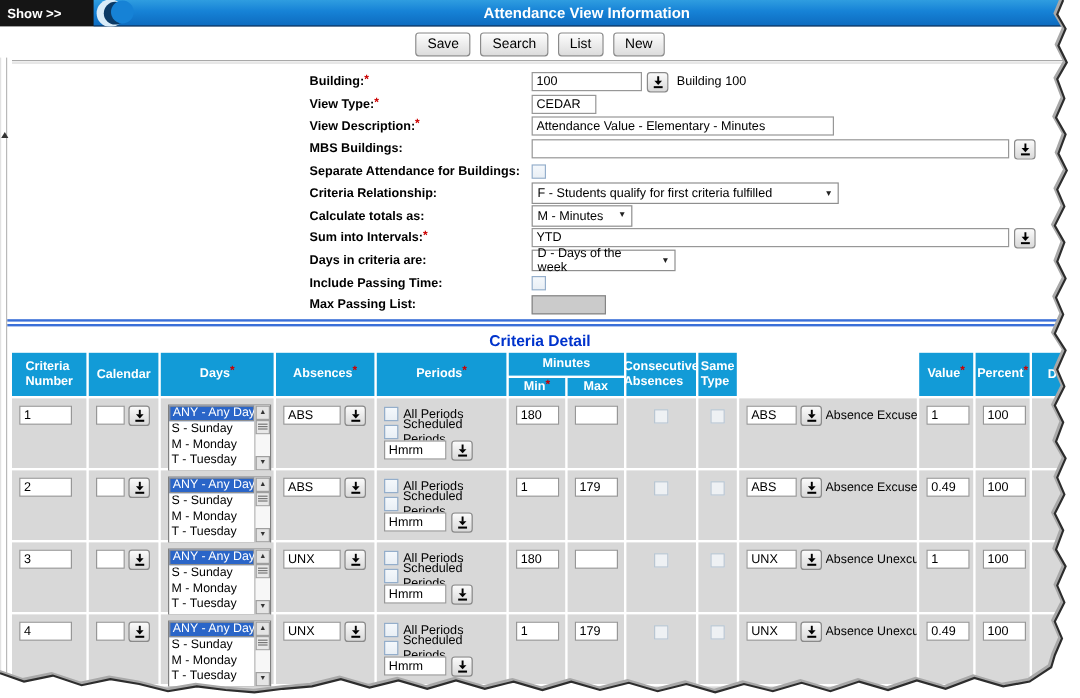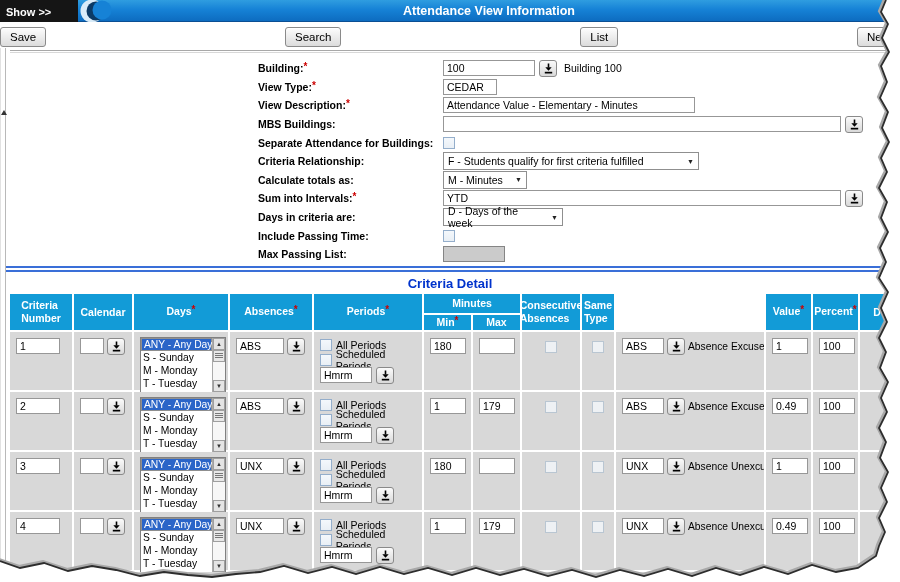--- a/index.html
+++ b/index.html
@@ -14,21 +14,21 @@
   .show-toggle { position:absolute; left:6px; top:1px; height:22px; line-height:22px;
     color:#fff; font-weight:bold; font-size:11px; cursor:pointer; }
   .bluebar { position:absolute; left:78px; right:0; top:0; height:22px;
     background:linear-gradient(180deg,#2f9de0 0%,#1682d6 45%,#0d6cc0 100%);
     border-bottom:1px solid #0b4f93; }
   .swoosh { position:absolute; left:-12px; top:0; height:22px; width:64px; }
   .win-title { position:absolute; left:0; right:0; top:0; height:22px; line-height:22px;
     text-align:center; color:#fff; font-weight:bold; font-size:12.5px; }
 
   
-  .toolbar { height:26px; display:flex; justify-content:space-between; align-items:center; gap:8px;
+  .toolbar { height:26px; display:flex; justify-content:center; align-items:center; gap:8px;
     padding-top:3px; }
   .btn { font-family:"Liberation Sans",sans-serif; font-size:11.5px; color:#000;
     height:20px; padding:0 9px; border:1px solid #8a8a8a; border-radius:3px;
     background:linear-gradient(180deg,#fdfdfd,#dcdcdc); box-shadow:inset 0 1px 0 #fff;
     cursor:pointer; }
   .groove { height:3px; margin:2px 10px 0 10px; border-top:1px solid #a8a8a8;
     border-bottom:1px solid #d8d8d8; }
 
   
   .left-rail { position:absolute; left:0; top:48px; bottom:0; width:6px;

